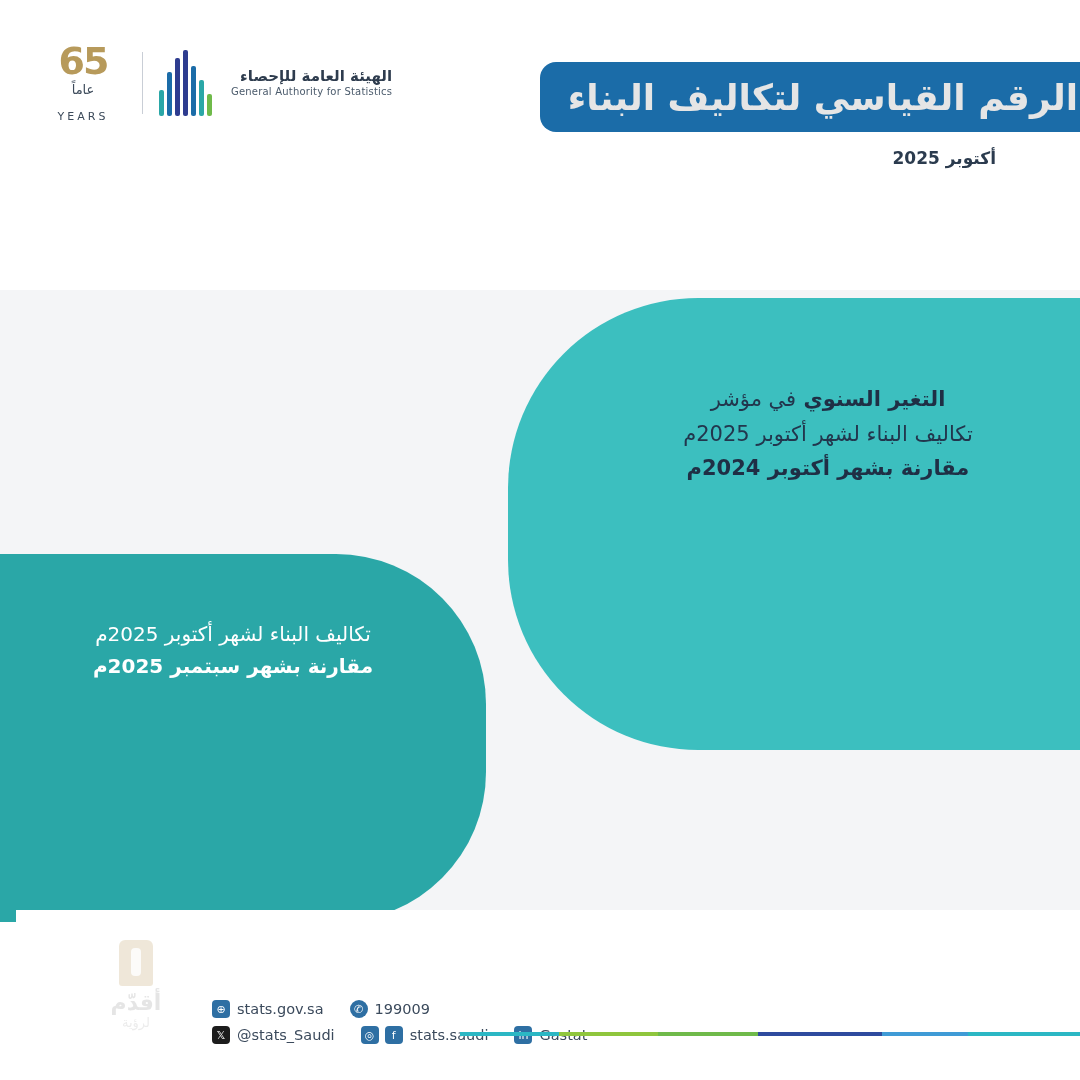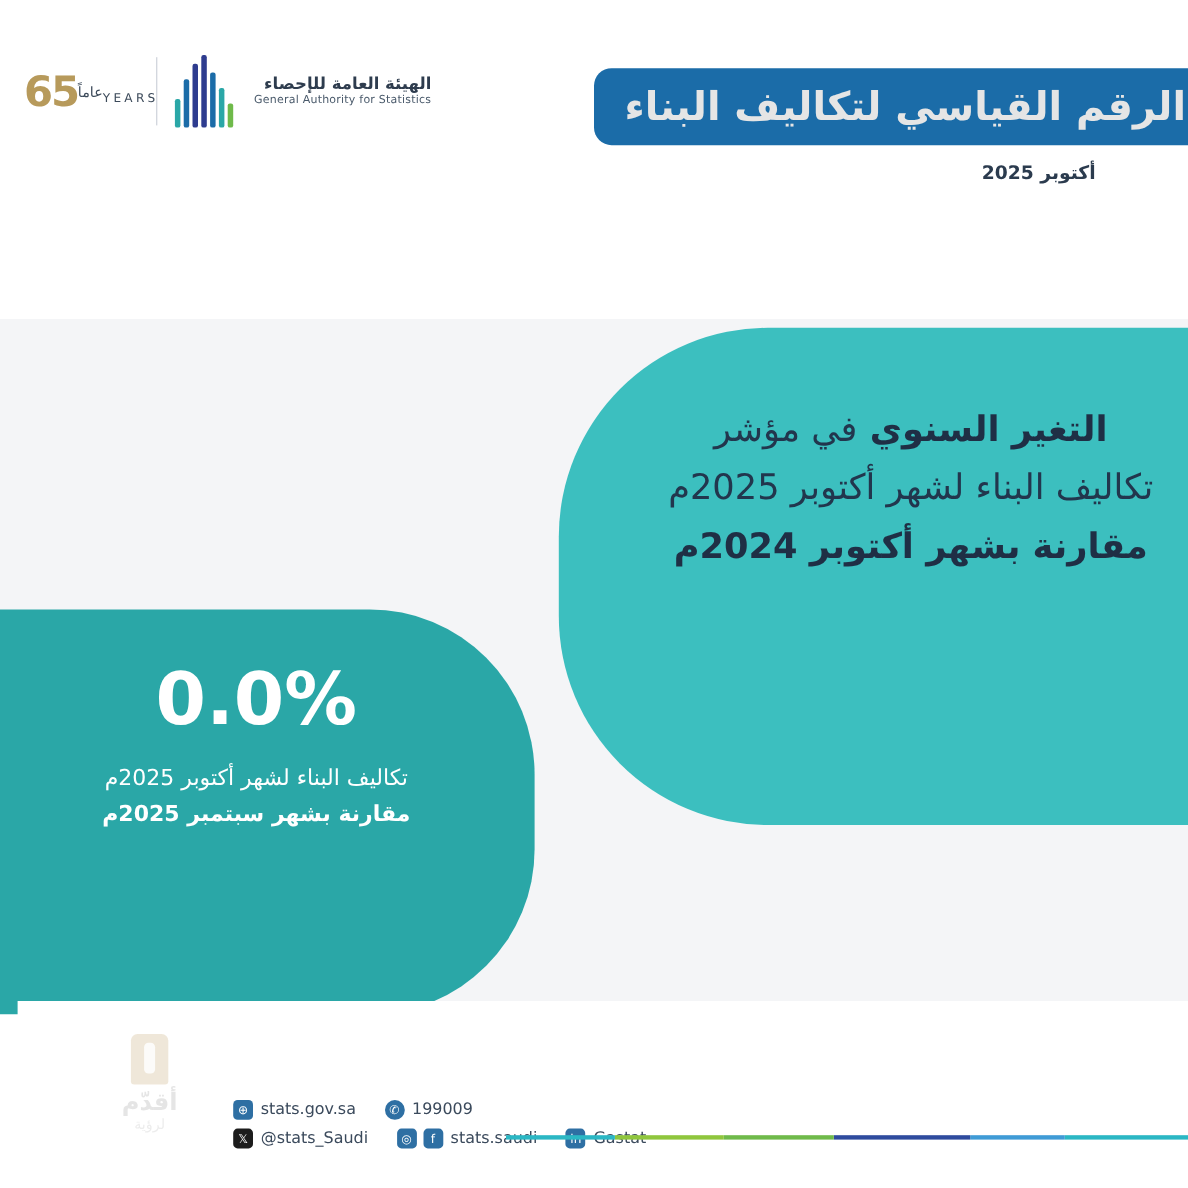--- a/index.html
+++ b/index.html
@@ -22,21 +22,21 @@
     height: 290px;
   }
   .logo-block {
     position: absolute;
     top: 42px; left: 40px;
     display: flex; align-items: center;
     direction: ltr;
   }
   .years-mark {
     width: 86px; height: 82px;
-    display: flex; flex-direction: row;
+    display: flex; flex-direction: column;
     align-items: center; justify-content: center;
     color: #b79a5b;
   }
   .years-num {
     font-size: 38px; font-weight: bold;
     letter-spacing: -2px;
     line-height: 0.95;
     color: #b79a5b;
   }
   .years-ar {
@@ -117,22 +117,22 @@
   }
   .card-annual .big-number {
     font-size: 90px;
     font-weight: bold;
     color: #2e1f9e;
     letter-spacing: -1px;
     line-height: 1.1;
     direction: ltr;
   }
   .card-annual .desc {
-    margin-top: 8px;
-    font-size: 32px;
+    margin-top: 26px;
+    font-size: 21px;
     line-height: 1.65;
     color: #1f2f45;
     font-weight: bold;
   }
   .card-annual .desc .light { font-weight: normal; color: #22364d; }
 
   
   .card-monthly {
     position: absolute;
     top: 554px;
@@ -271,21 +271,20 @@
       <div>
         <span>التغير السنوي</span>
         <span class="light">في مؤشر</span>
       </div>
       <div class="light">تكاليف البناء لشهر أكتوبر 2025م</div>
       <div>مقارنة بشهر أكتوبر 2024م</div>
     </div>
   </div>
 
   <div class="card-monthly">
-    <div class="big-number">0.0%</div>
     <div class="desc">
       <div class="light">تكاليف البناء لشهر أكتوبر 2025م</div>
       <div>مقارنة بشهر سبتمبر 2025م</div>
     </div>
   </div>
 
   <div class="footer">
 
     <div class="footer-logo">
       <div class="fl-mark"></div>

